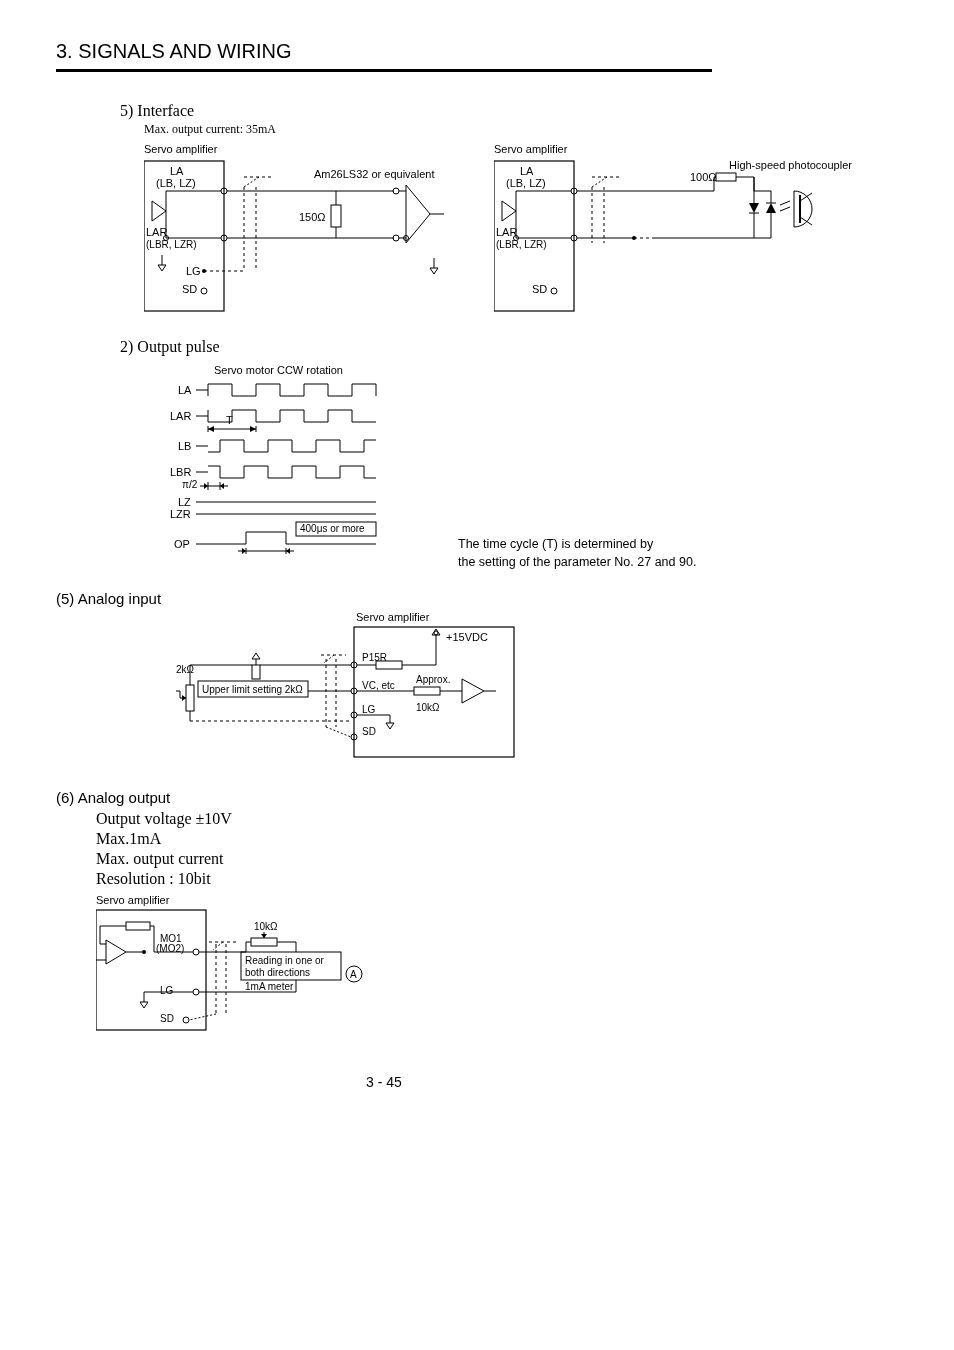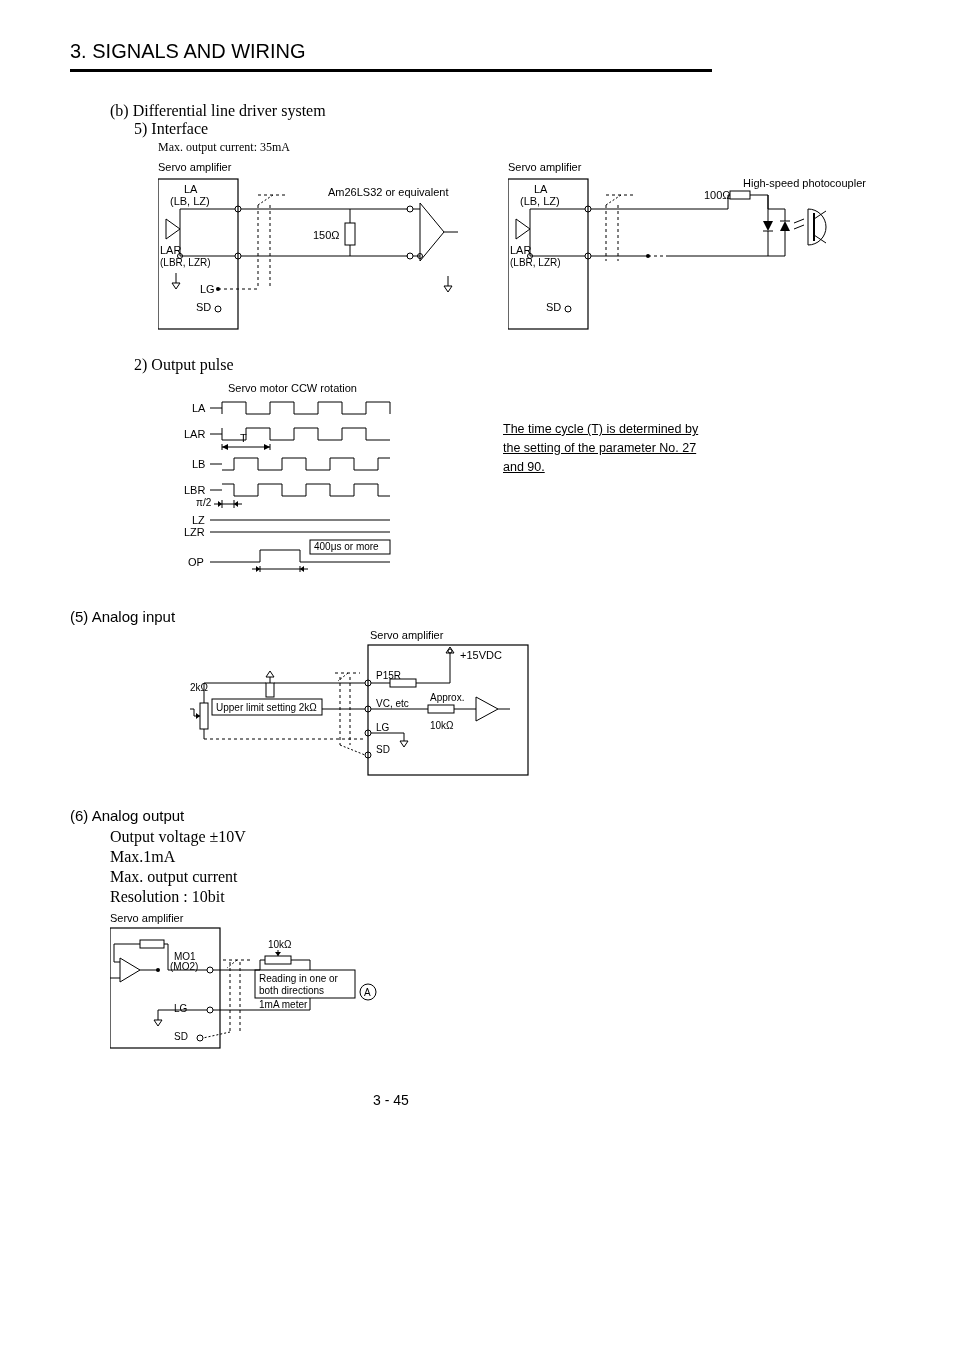--- a/index.html
+++ b/index.html
@@ -4,21 +4,21 @@
 <style>
   body {
     margin: 0;
     padding: 0;
     font-family: "Times New Roman", serif;
     background: #fff;
     color: #000;
     width: 954px;
   }
   .page {
-    padding: 40px 60px 40px 70px;
+    padding: 40px 60px 40px 56px;
     box-sizing: border-box;
     width: 772px;
   }
   .chapter-title {
     font-family: Arial, Helvetica, sans-serif;
     font-size: 20px;
     margin-bottom: 6px;
   }
   .rule {
     border-bottom: 3px solid #000;
@@ -40,24 +40,23 @@
   }
   .diagram-row {
     display: flex;
     gap: 30px;
     margin-left: 88px;
     margin-bottom: 20px;
   }
   .svg-box svg { display:block; }
   .sec2-row {
     display: flex;
-    gap: 63px;
+    gap: 32px;
     margin-left: 60px;
-    align-items: flex-start;
-    text-decoration: underline;
+    align-items: flex-end;
   }
   .subnum {
     margin-left: 64px;
     font-size: 16px;
     margin-top: 10px;
     margin-bottom: 6px;
   }
   .section-head {
     font-family: Arial, Helvetica, sans-serif;
     font-size: 15px;
@@ -87,21 +86,20 @@
   .svg-text { font-family: Arial, Helvetica, sans-serif; font-size: 11px; }
   .svg-text-sm { font-family: Arial, Helvetica, sans-serif; font-size: 10px; }
 </style>
 </head>
 <body>
 
 <div class="page">
   <div class="chapter-title">3. SIGNALS AND WIRING</div>
   <div class="rule"></div>
 
-  <div class="sec-b">(b) Differential line driver system</div>
   <div class="sec-1">5) Interface</div>
   <div class="sec-text">Max. output current: 35mA</div>
 
   <div class="diagram-row">
 
     <div class="svg-box">
       <svg width="320" height="175">
         <text x="0" y="10" class="svg-text">Servo amplifier</text>
 
         <rect x="0" y="18" width="80" height="150" fill="none" stroke="#000" stroke-width="1.2"></rect>

